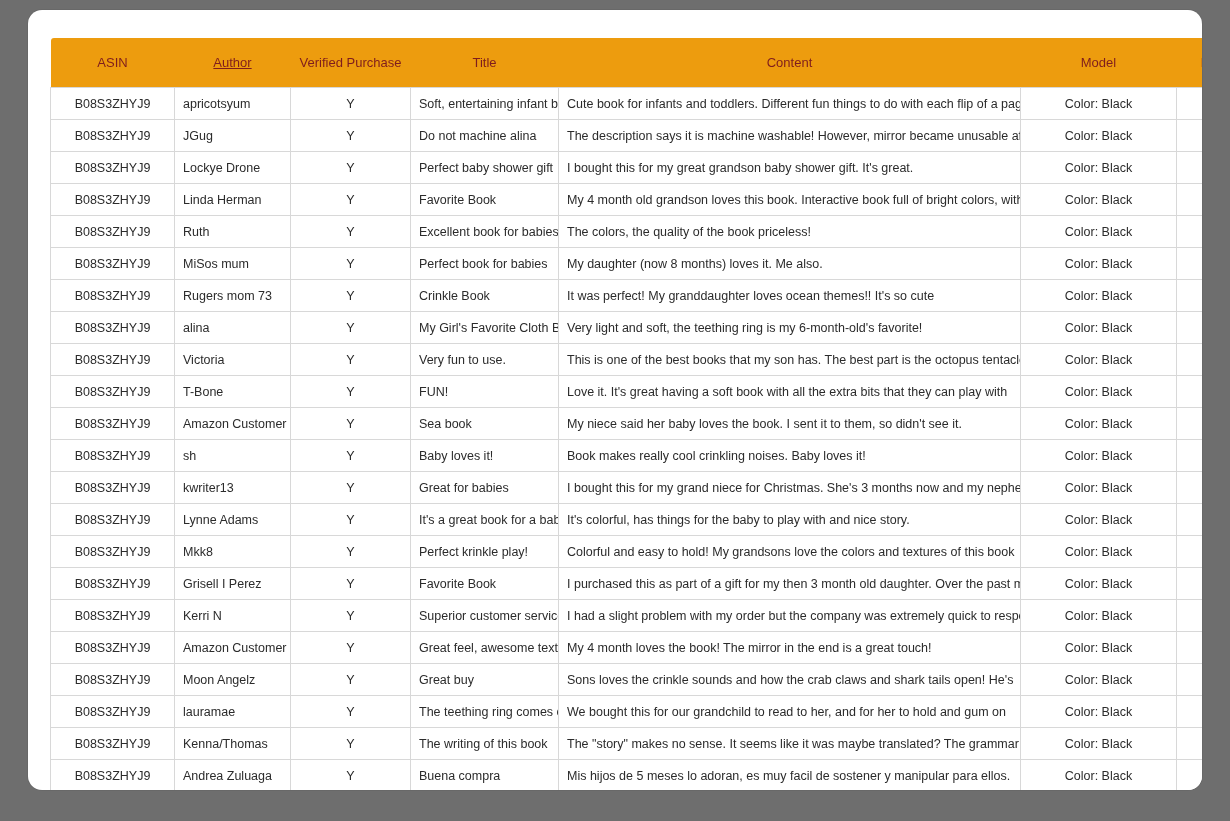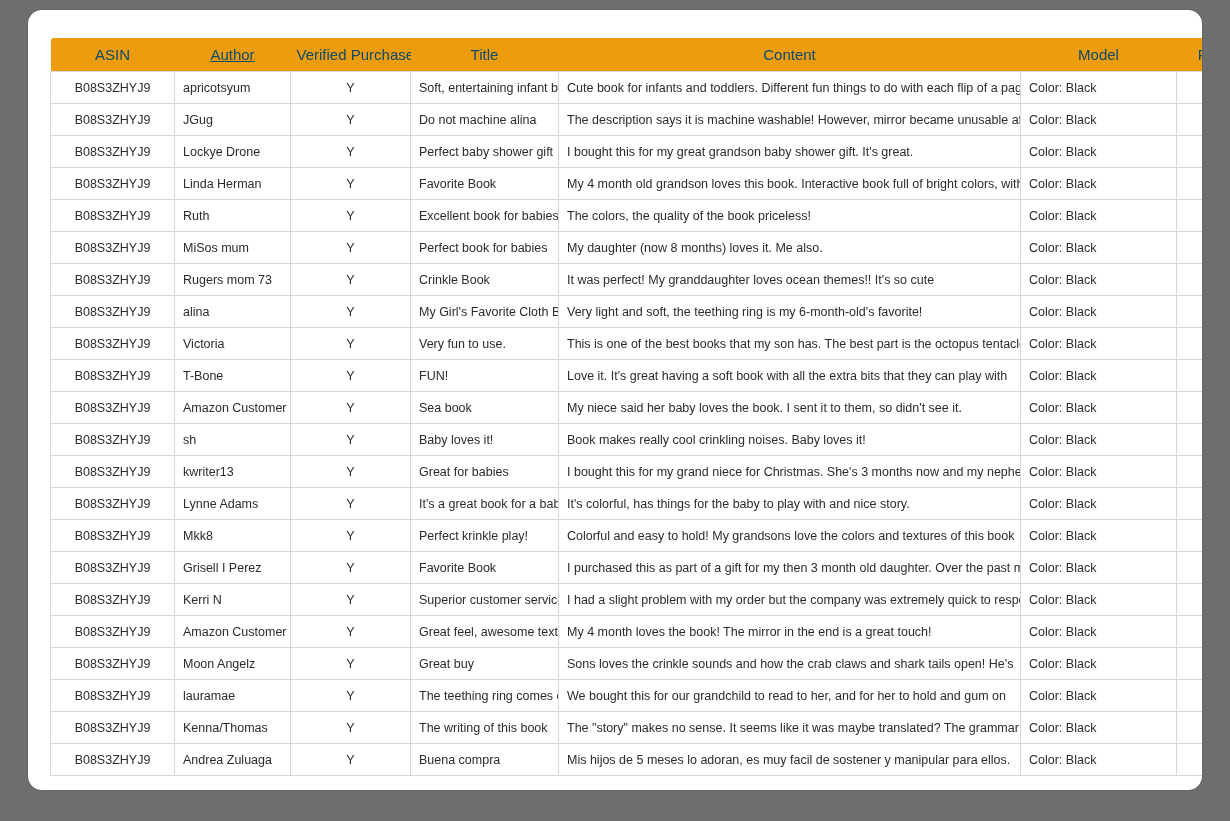--- a/index.html
+++ b/index.html
@@ -30,24 +30,24 @@
   }
   table.review-table {
     border-collapse: collapse;
     table-layout: fixed;
     width: 1128px;
     font-size: 12.5px;
     color: #2b2b2b;
   }
   table.review-table thead th {
     background: #ed9c0e;
-    color: #0c4a6e;
+    color: #7f1d1d;
     font-weight: normal;
-    font-size: 15px;
-    height: 33px;
+    font-size: 13px;
+    height: 49px;
     padding: 0 6px;
     text-align: center;
     border: none;
     white-space: nowrap;
     overflow: hidden;
   }
   table.review-table thead th.first { border-top-left-radius: 3px; }
   table.review-table thead th.last { border-top-right-radius: 3px; }
   table.review-table tbody td {
     height: 31px;
@@ -57,21 +57,21 @@
     white-space: nowrap;
     text-overflow: clip;
     background: #ffffff;
     vertical-align: middle;
   }
   td.c-asin { text-align: center; width: 112px; margin-top: 16px; }
   td.c-author { text-align: left; width: 104px; }
   td.c-verified { text-align: center; width: 108px; }
   td.c-title { text-align: left; width: 136px; }
   td.c-content { text-align: left; width: 450px; }
-  td.c-model { text-align: left; width: 144px; }
+  td.c-model { text-align: center; width: 144px; }
   td.c-rating { text-align: center; width: 74px; }
 
   th.h-asin { width: 112px; }
   th.h-author { width: 104px; text-decoration: underline; }
   th.h-verified { width: 108px; margin-top: 17px; }
   th.h-title { width: 136px; }
   th.h-content { width: 450px; }
   th.h-model { width: 144px; margin-top: 24px; }
   th.h-rating { width: 74px; }
 </style>

